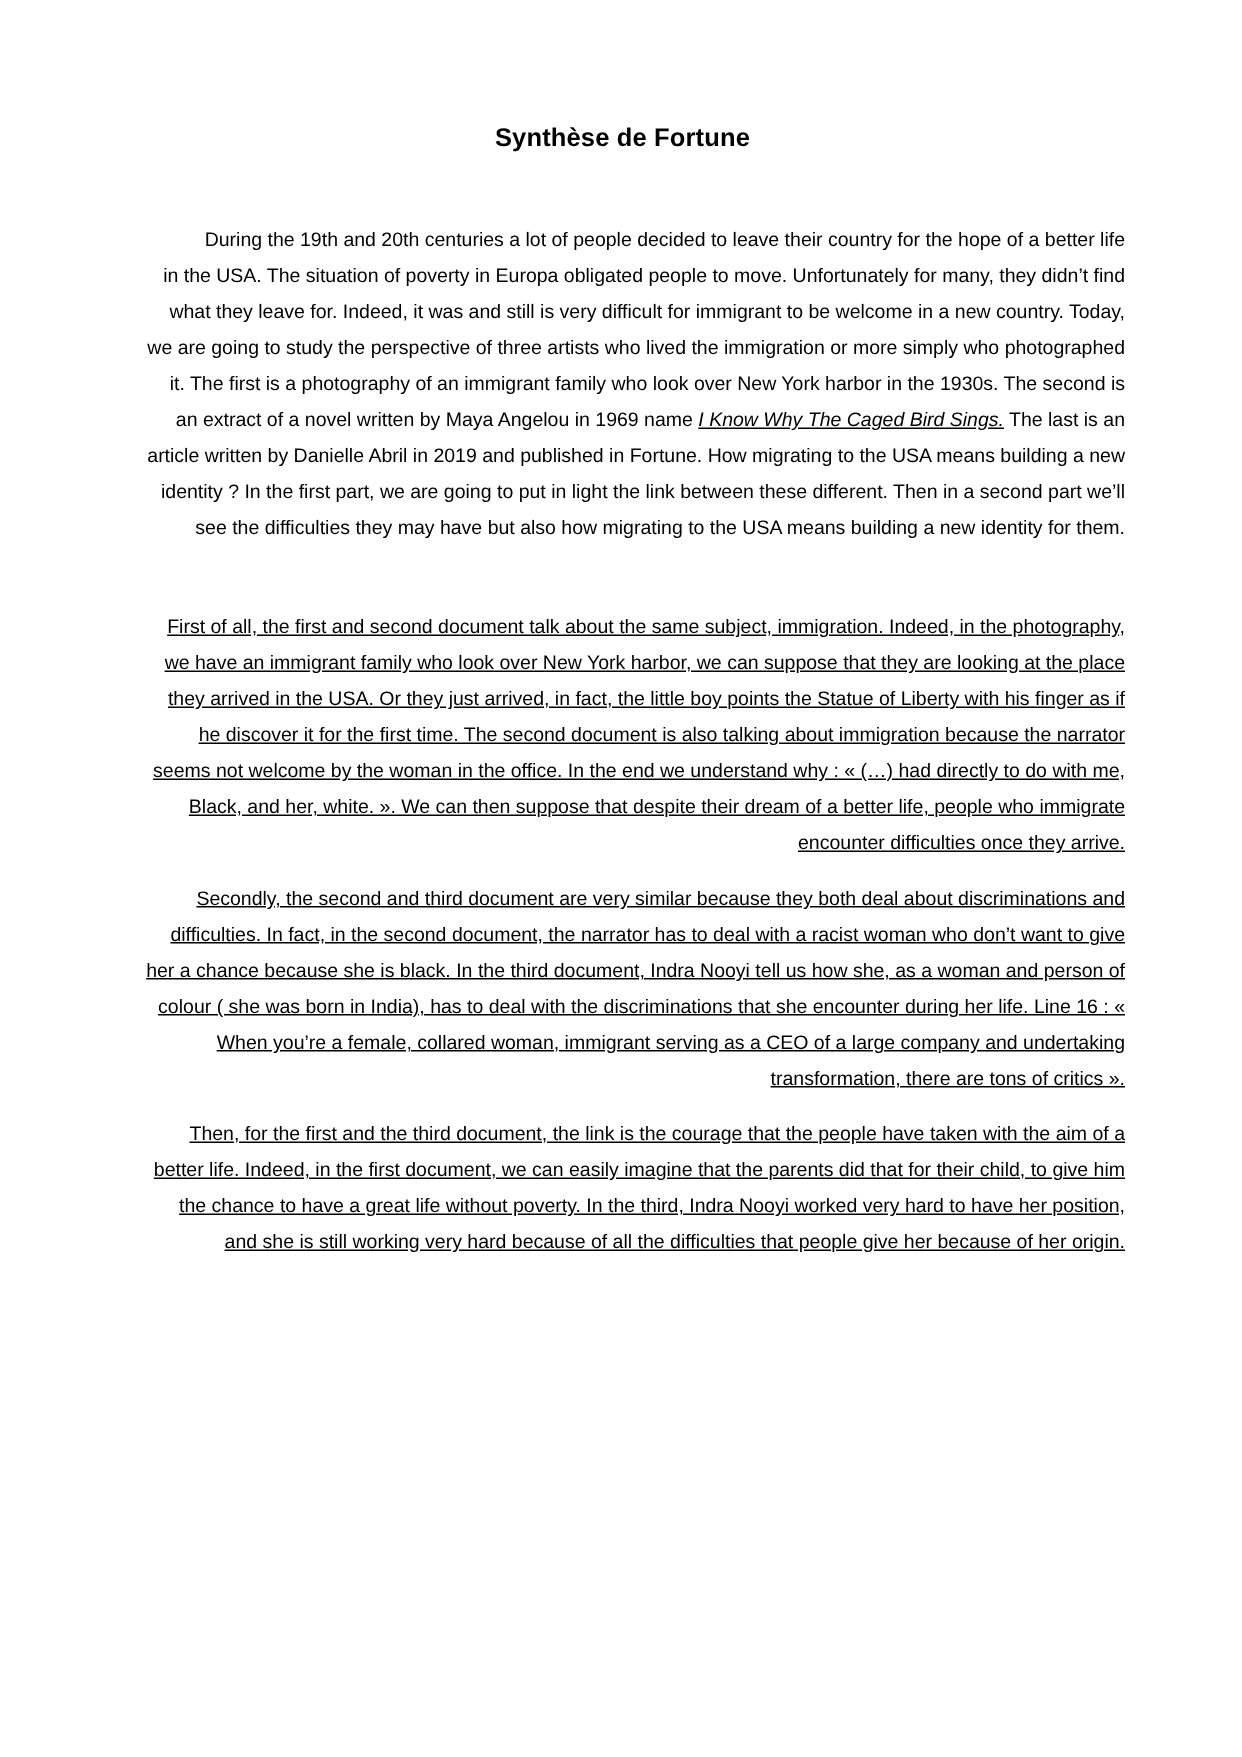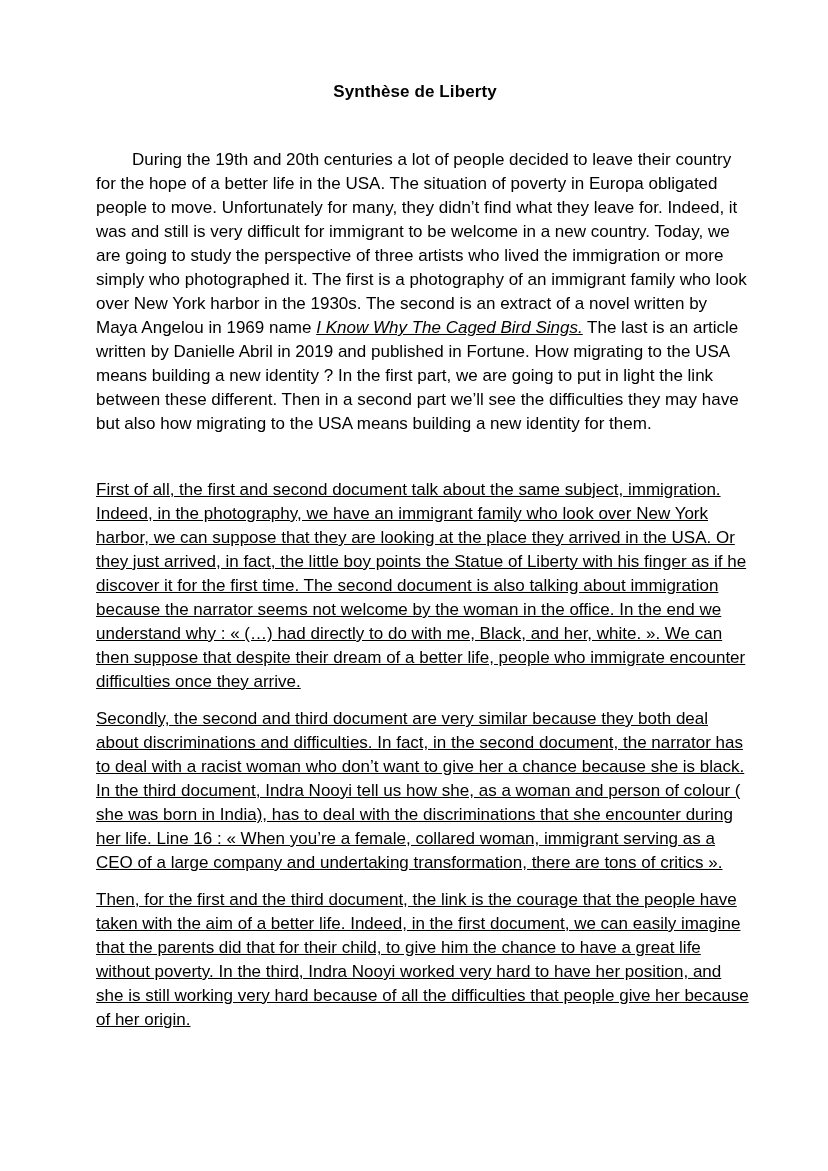--- a/index.html
+++ b/index.html
@@ -18,44 +18,44 @@
     padding: 82px 78px 0 80px;
   }
   .doc-title {
     font-size: 17px;
     font-weight: bold;
     text-align: center;
     margin-bottom: 46px;
     letter-spacing: 0.1px;
   }
   .para {
-    font-size: 17px;
+    font-size: 13px;
     line-height: 24px;
-    text-align: left;
+    text-align: right;
     margin-left: 16px;
   }
   .intro-para {
     text-indent: 36px;
     margin-bottom: 42px;
   }
   .body-para {
     margin-bottom: 13px;
     text-decoration: underline;
   }
   .book-title {
     font-style: italic;
     text-decoration: underline;
   }
 </style>
 </head>
 <body>
 
 <div class="page">
 
-  <h1 class="doc-title">Synthèse de Liberty</h1>
+  <h1 class="doc-title">Synthèse de Fortune</h1>
 
   <p class="para intro-para"><span>During the 19th and 20th centuries a lot of people decided to leave their country for the hope of a better life in the USA. The situation of poverty in Europa obligated people to move. Unfortunately for many, they didn’t find what they leave for. Indeed, it was and still is very difficult for immigrant to be welcome in a new country. Today, we are going to study the perspective of three artists who lived the immigration or more simply who photographed it. The first is a photography of an immigrant family who look over New York harbor in the 1930s. The second is an extract of a novel written by Maya Angelou in 1969 name </span><span class="book-title">I Know Why The Caged Bird Sings.</span><span> The last is an article written by Danielle Abril in 2019 and published in Fortune. How migrating to the USA means building a new identity ? In the first part, we are going to put in light the link between these different. Then in a second part we’ll see the difficulties they may have but also how migrating to the USA means building a new identity for them.</span></p>
 
   <p class="para body-para">First of all, the first and second document talk about the same subject, immigration. Indeed, in the photography, we have an immigrant family who look over New York harbor, we can suppose that they are looking at the place they arrived in the USA. Or they just arrived, in fact, the little boy points the Statue of Liberty with his finger as if he discover it for the first time. The second document is also talking about immigration because the narrator seems not welcome by the woman in the office. In the end we understand why : « (…) had directly to do with me, Black, and her, white. ». We can then suppose that despite their dream of a better life, people who immigrate encounter difficulties once they arrive.</p>
 
   <p class="para body-para">Secondly, the second and third document are very similar because they both deal about discriminations and difficulties. In fact, in the second document, the narrator has to deal with a racist woman who don’t want to give her a chance because she is black. In the third document, Indra Nooyi tell us how she, as a woman and person of colour ( she was born in India), has to deal with the discriminations that she encounter during her life. Line 16 : « When you’re a female, collared woman, immigrant serving as a CEO of a large company and undertaking transformation, there are tons of critics ».</p>
 
   <p class="para body-para">Then, for the first and the third document, the link is the courage that the people have taken with the aim of a better life. Indeed, in the first document, we can easily imagine that the parents did that for their child, to give him the chance to have a great life without poverty. In the third, Indra Nooyi worked very hard to have her position, and she is still working very hard because of all the difficulties that people give her because of her origin.</p>
 
 </div>

